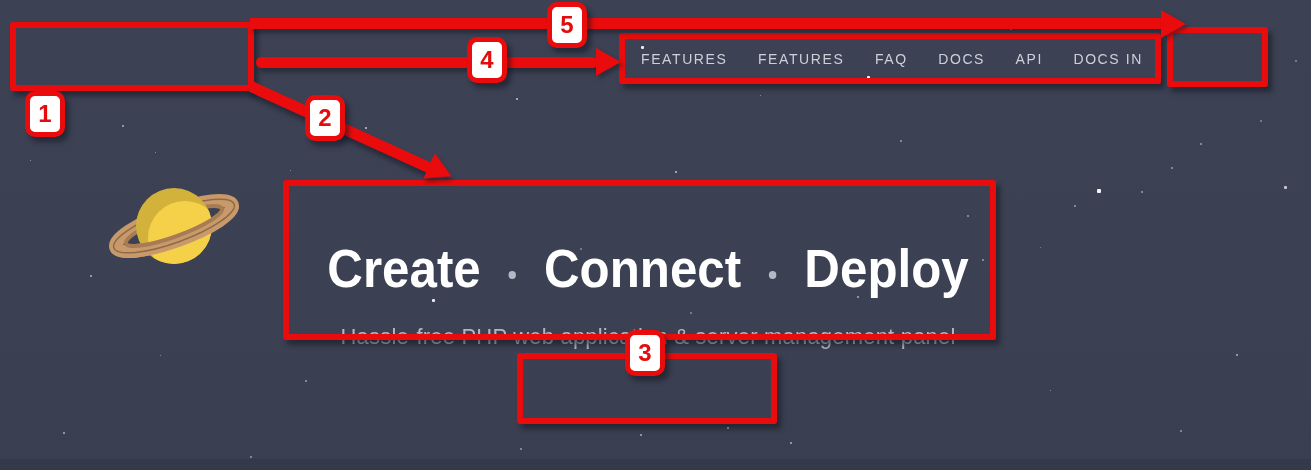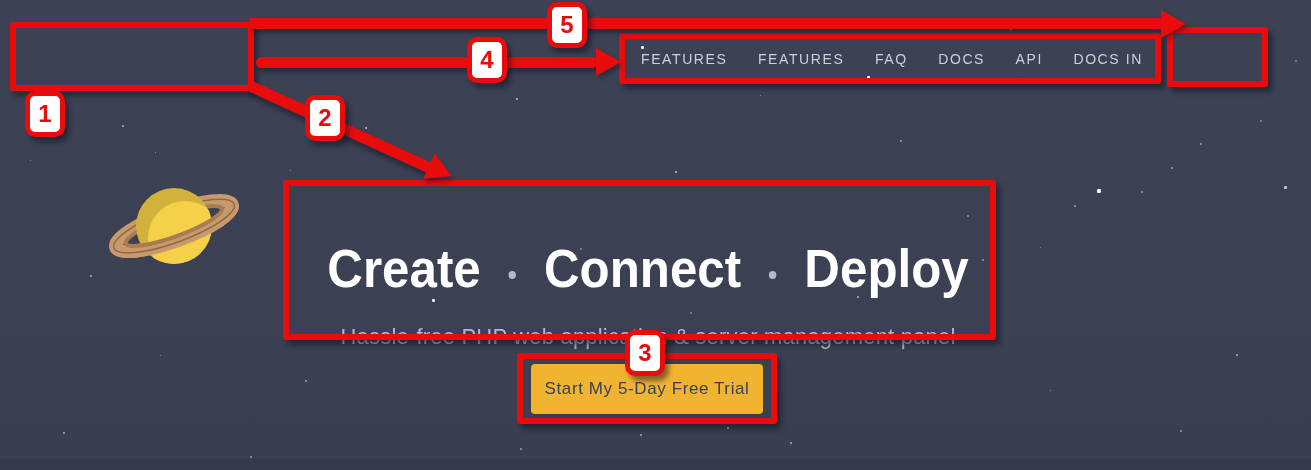--- a/index.html
+++ b/index.html
@@ -200,21 +200,20 @@
   </nav>
 
   <h1 class="hero-title">
     <span>Create</span>
     <span class="dot"></span>
     <span>Connect</span>
     <span class="dot"></span>
     <span>Deploy</span>
   </h1>
   <p class="hero-sub">Hassle-free PHP web application &amp; server management panel</p>
-  <button class="cta-btn">Start My 5-Day Free Trial</button>
 
   <div class="abox abox1"></div>
   <div class="abox abox2"></div>
   <div class="abox abox3"></div>
   <div class="abox abox4"></div>
   <div class="abox abox5"></div>
 
   <div class="aline line5"></div>
   <div class="ahead head5"></div>
   <div class="aline line4"></div>

